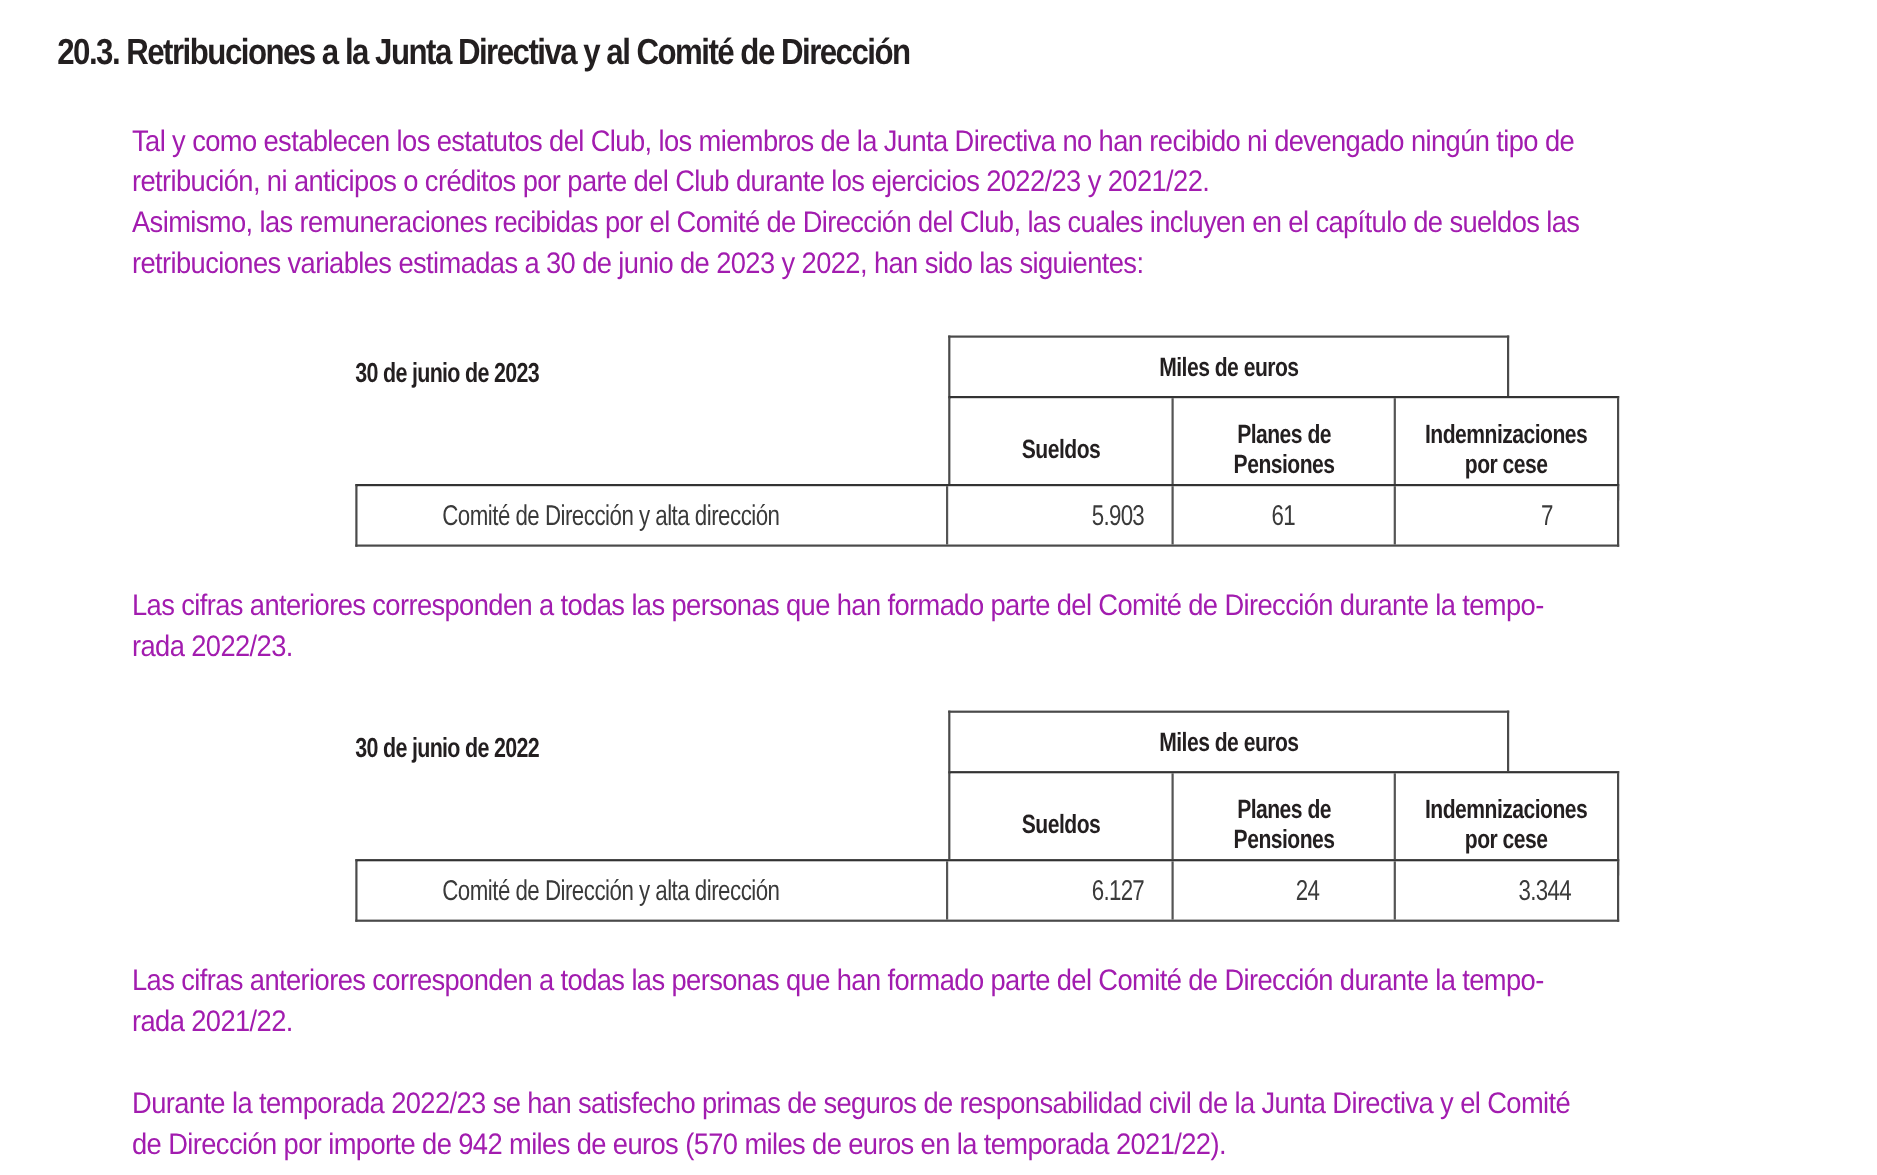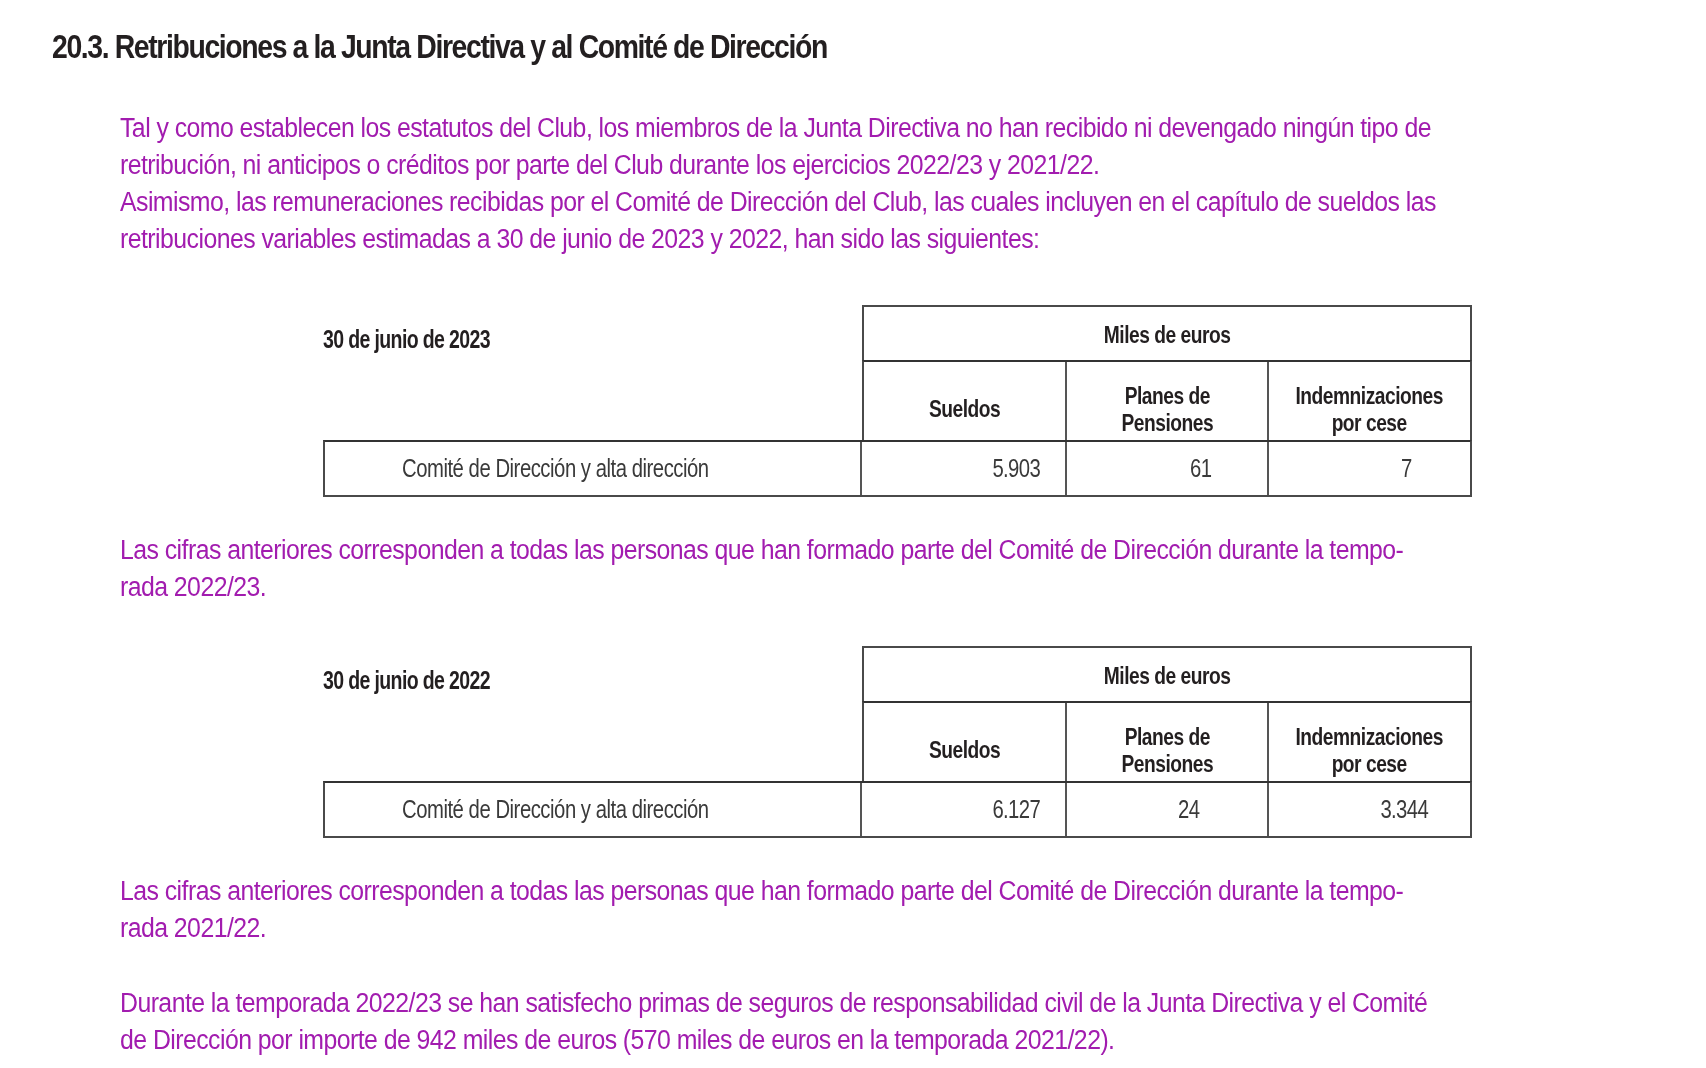--- a/index.html
+++ b/index.html
@@ -23,21 +23,21 @@
     }
     .para .line { display: block; white-space: nowrap; transform: scaleX(0.92); transform-origin: left top; }
     .tbl-wrap { position: absolute; left: 323px; width: 1150px; height: 190px; }
     .tbl-label {
       position: absolute; left: 0; top: 20px;
       font-weight: 700; font-size: 25px; letter-spacing: -0.8px;
       transform: scaleX(0.78); transform-origin: left top; white-space: nowrap;
     }
     .box { position: absolute; border: 2px solid #4a4a4a; box-sizing: border-box; background: #fff; }
     .hdr-top {
-      left: 539px; top: 0; width: 610px; height: 57px;
+      left: 539px; top: 0; width: 510px; height: 57px;
       display: flex; align-items: center; justify-content: center;
       border-bottom: none;
     }
     .hdr-cols {
       left: 539px; top: 55px; width: 610px; height: 95px;
       display: flex; border-bottom: none; border-top: 2px solid #333;
     }
     .hdr-col {
       flex: 1; display: flex; align-items: center; justify-content: center;
       text-align: center; border-left: 2px solid #555;
@@ -105,21 +105,21 @@
       </div>
     </div>
   </div>
   <div class="box data-row">
     <div class="cell-label">
       <span>Comité de Dirección y alta dirección</span>
     </div>
     <div class="cell-num">
       <span>5.903</span>
     </div>
-    <div class="cell-num" style="padding-right:56px;text-align:center;">
+    <div class="cell-num" style="padding-right:90px;text-align:center;">
       <span>61</span>
     </div>
     <div class="cell-num" style="padding-right:58px;">
       <span>7</span>
     </div>
   </div>
 </div>
 
 <div class="para" style="top:532px;">
   <span class="line">Las cifras anteriores corresponden a todas las personas que han formado parte del Comité de Dirección durante la tempo-</span>

